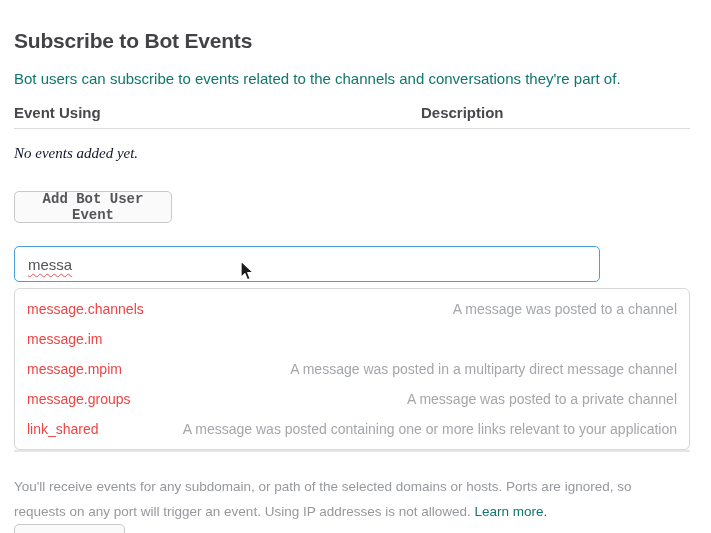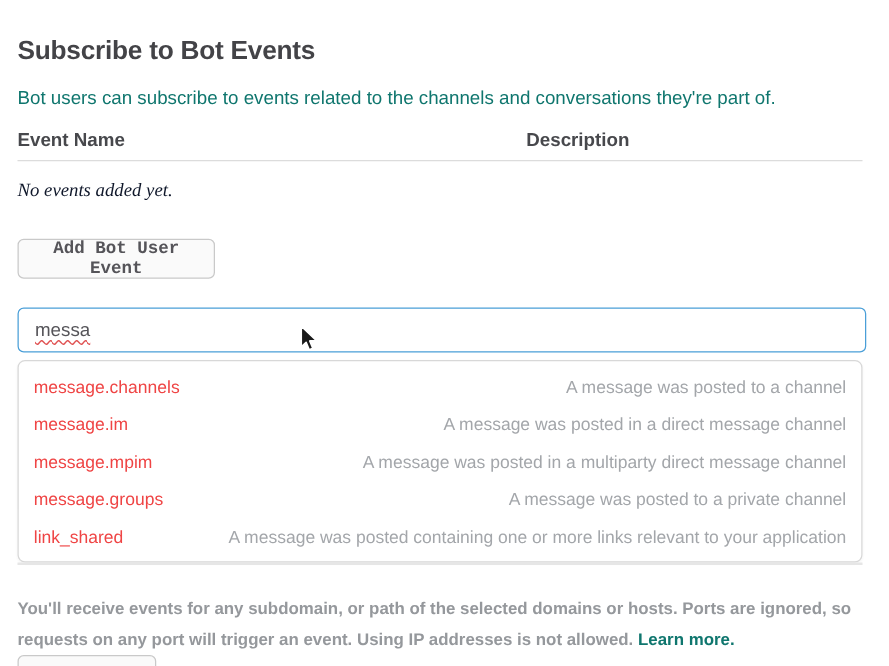--- a/index.html
+++ b/index.html
@@ -49,21 +49,21 @@
     border-radius: 5px;
     font-family: Liberation Mono, monospace;
     font-size: 14px; font-weight: bold; color: #555459;
     display: flex; align-items: center; justify-content: center;
     box-sizing: border-box;
     cursor: pointer;
   }
 
   .search-input {
     left: 14px; top: 246px;
-    width: 679px; height: 36px;
+    width: 586px; height: 36px;
     border: 1px solid #4a9fd8;
     border-radius: 5px;
     box-sizing: border-box;
     background: #fff;
     display: flex; align-items: center;
     padding: 0 13px;
     font-size: 15px; color: #555459;
   }
   .wavy {
     text-decoration: underline;
@@ -97,21 +97,21 @@
     font-size: 14px; color: #a3a6aa; white-space: nowrap; text-align: right;
   }
 
   .section-divider {
     left: 14px; top: 450px; width: 676px; height: 2px;
     background: #e6e6e6;
   }
 
   .footer-note {
     left: 14px; top: 460px; width: 680px;
-    font-size: 13.5px; color: #95989c; line-height: 25px; font-weight: bold;
+    font-size: 13.5px; color: #95989c; line-height: 25px;
   }
   .footer-note a {
     color: #0f766e; text-decoration: none; cursor: pointer;
   }
 
   .partial-button {
     left: 14px; top: 524px;
     width: 111px; height: 30px;
     background: #fafafa;
     border: 1px solid #c9c9c9;
@@ -123,42 +123,41 @@
   .cursor { left: 239px; top: 260px; width: 16px; height: 24px; pointer-events: none; }
 </style>
 </head>
 <body>
 
 <h1 class="abs page-title">Subscribe to Bot Events</h1>
 
 <p class="abs page-subtitle">Bot users can subscribe to events related to the channels and conversations they're part of.</p>
 
 <div class="abs table-header">
-  <span class="col-head first">Event Name</span>
+  <span class="col-head first">Event Using</span>
   <span class="col-head second">Description</span>
 </div>
 
 <div class="abs table-divider"></div>
 
 <div class="abs empty-state">No events added yet.</div>
 
 <button class="abs add-button">Add Bot User Event</button>
 
 <div class="abs search-input">
   <span class="wavy">messa</span>
 </div>
 
 <div class="abs dropdown">
   <div class="suggestion-row">
     <span class="suggestion-name">message.channels</span>
     <span class="suggestion-desc">A message was posted to a channel</span>
   </div>
   <div class="suggestion-row">
     <span class="suggestion-name">message.im</span>
-    <span class="suggestion-desc">A message was posted in a direct message channel</span>
   </div>
   <div class="suggestion-row">
     <span class="suggestion-name">message.mpim</span>
     <span class="suggestion-desc">A message was posted in a multiparty direct message channel</span>
   </div>
   <div class="suggestion-row">
     <span class="suggestion-name">message.groups</span>
     <span class="suggestion-desc">A message was posted to a private channel</span>
   </div>
   <div class="suggestion-row">

